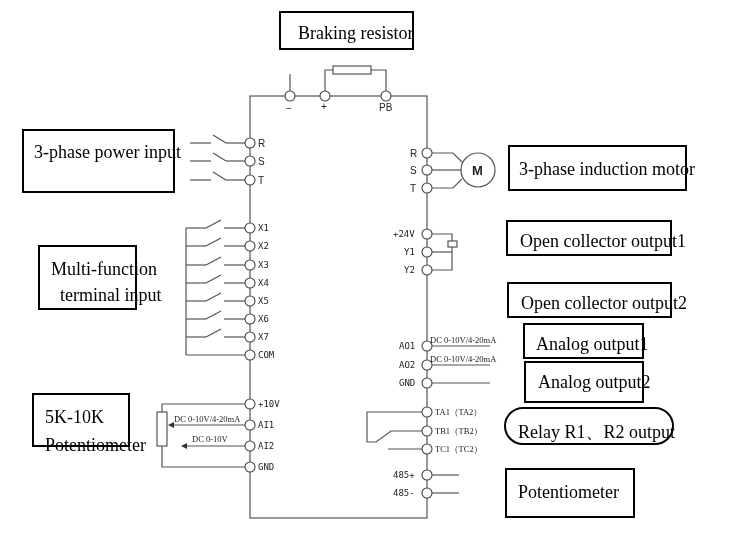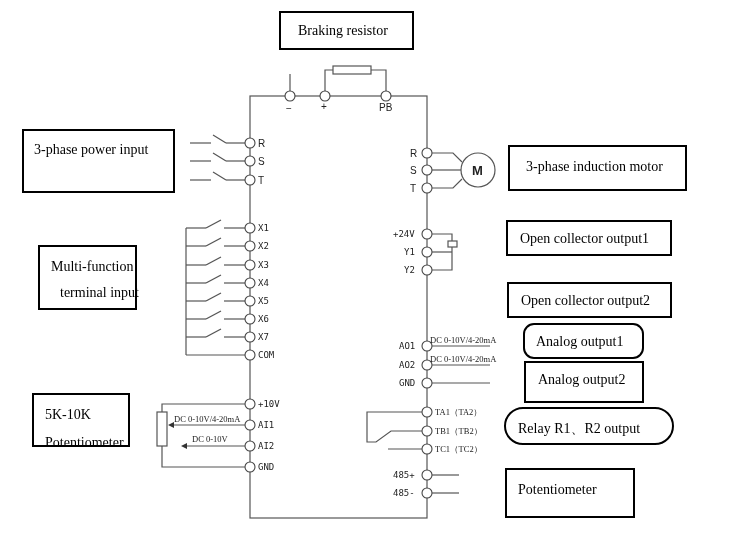--- a/index.html
+++ b/index.html
@@ -1,18 +1,18 @@
 <!DOCTYPE html>
 <html><head>
 <meta charset="utf-8">
 <style>
   html, body { margin: 0; padding: 0; background: #ffffff; }
   body { width: 751px; height: 539px; position: relative; overflow: hidden; font-family: "Liberation Serif", serif; }
   #diagram { position: absolute; left: 0; top: 0; }
-  .box { position: absolute; border: 2px solid #000; background: #fff; box-sizing: border-box; font-family: "Liberation Serif", serif; font-size: 14px; color: #000; }
+  .box { position: absolute; border: 2px solid #000; background: #fff; box-sizing: border-box; font-family: "Liberation Serif", serif; font-size: 18px; color: #000; }
   .box span { position: absolute; white-space: nowrap; }
   .w { stroke: #555; stroke-width: 1.2; fill: none; }
   .term { fill: #fff; stroke: #444; stroke-width: 1.1; }
   .lbl { font-family: "DejaVu Sans Mono", monospace; font-size: 9px; fill: #222; }
   .lbl2 { font-family: "Liberation Sans", sans-serif; font-size: 10px; fill: #222; }
   .sm { font-family: "Liberation Serif", serif; font-size: 8.5px; fill: #222; }
 </style>
 </head>
 <body>
 
@@ -191,37 +191,37 @@
 
 <div class="box" style="left:279px;top:11px;width:135px;height:39px;">
   <span style="left:17px;top:10px;">Braking resistor</span>
 </div>
 
 <div class="box" style="left:22px;top:129px;width:153px;height:64px;padding-left:17px;">
   <span style="left:10px;top:11px;">3-phase power input</span>
 </div>
 
 <div class="box" style="left:508px;top:145px;width:179px;height:46px;">
-  <span style="left:16px;top:12px;font-family:Liberation Serif, serif;">3-phase induction motor</span>
+  <span style="left:9px;top:12px;font-family:Liberation Serif, serif;">3-phase induction motor</span>
 </div>
 
 <div class="box" style="left:38px;top:245px;width:99px;height:65px;">
   <span style="left:11px;top:12px;">Multi-function</span>
   <span style="left:20px;top:38px;">terminal input</span>
 </div>
 
 <div class="box" style="left:506px;top:220px;width:166px;height:36px;padding-left:16px;">
   <span style="left:12px;top:9px;">Open collector output1</span>
 </div>
 
 <div class="box" style="left:507px;top:259px;width:165px;height:36px;margin-top:23px;">
   <span style="left:12px;top:9px;">Open collector output2</span>
 </div>
 
-<div class="box" style="left:523px;top:323px;width:121px;height:36px;border-radius:11px;">
+<div class="box" style="left:523px;top:323px;width:121px;height:36px;">
   <span style="left:11px;top:9px;">Analog output1</span>
 </div>
 
 <div class="box" style="left:524px;top:361px;width:120px;height:42px;">
   <span style="left:12px;top:9px;">Analog output2</span>
 </div>
 
 <div class="box" style="left:32px;top:393px;width:98px;height:54px;">
   <span style="left:11px;top:12px;">5K-10K</span>
   <span style="left:11px;top:40px;">Potentiometer</span>

